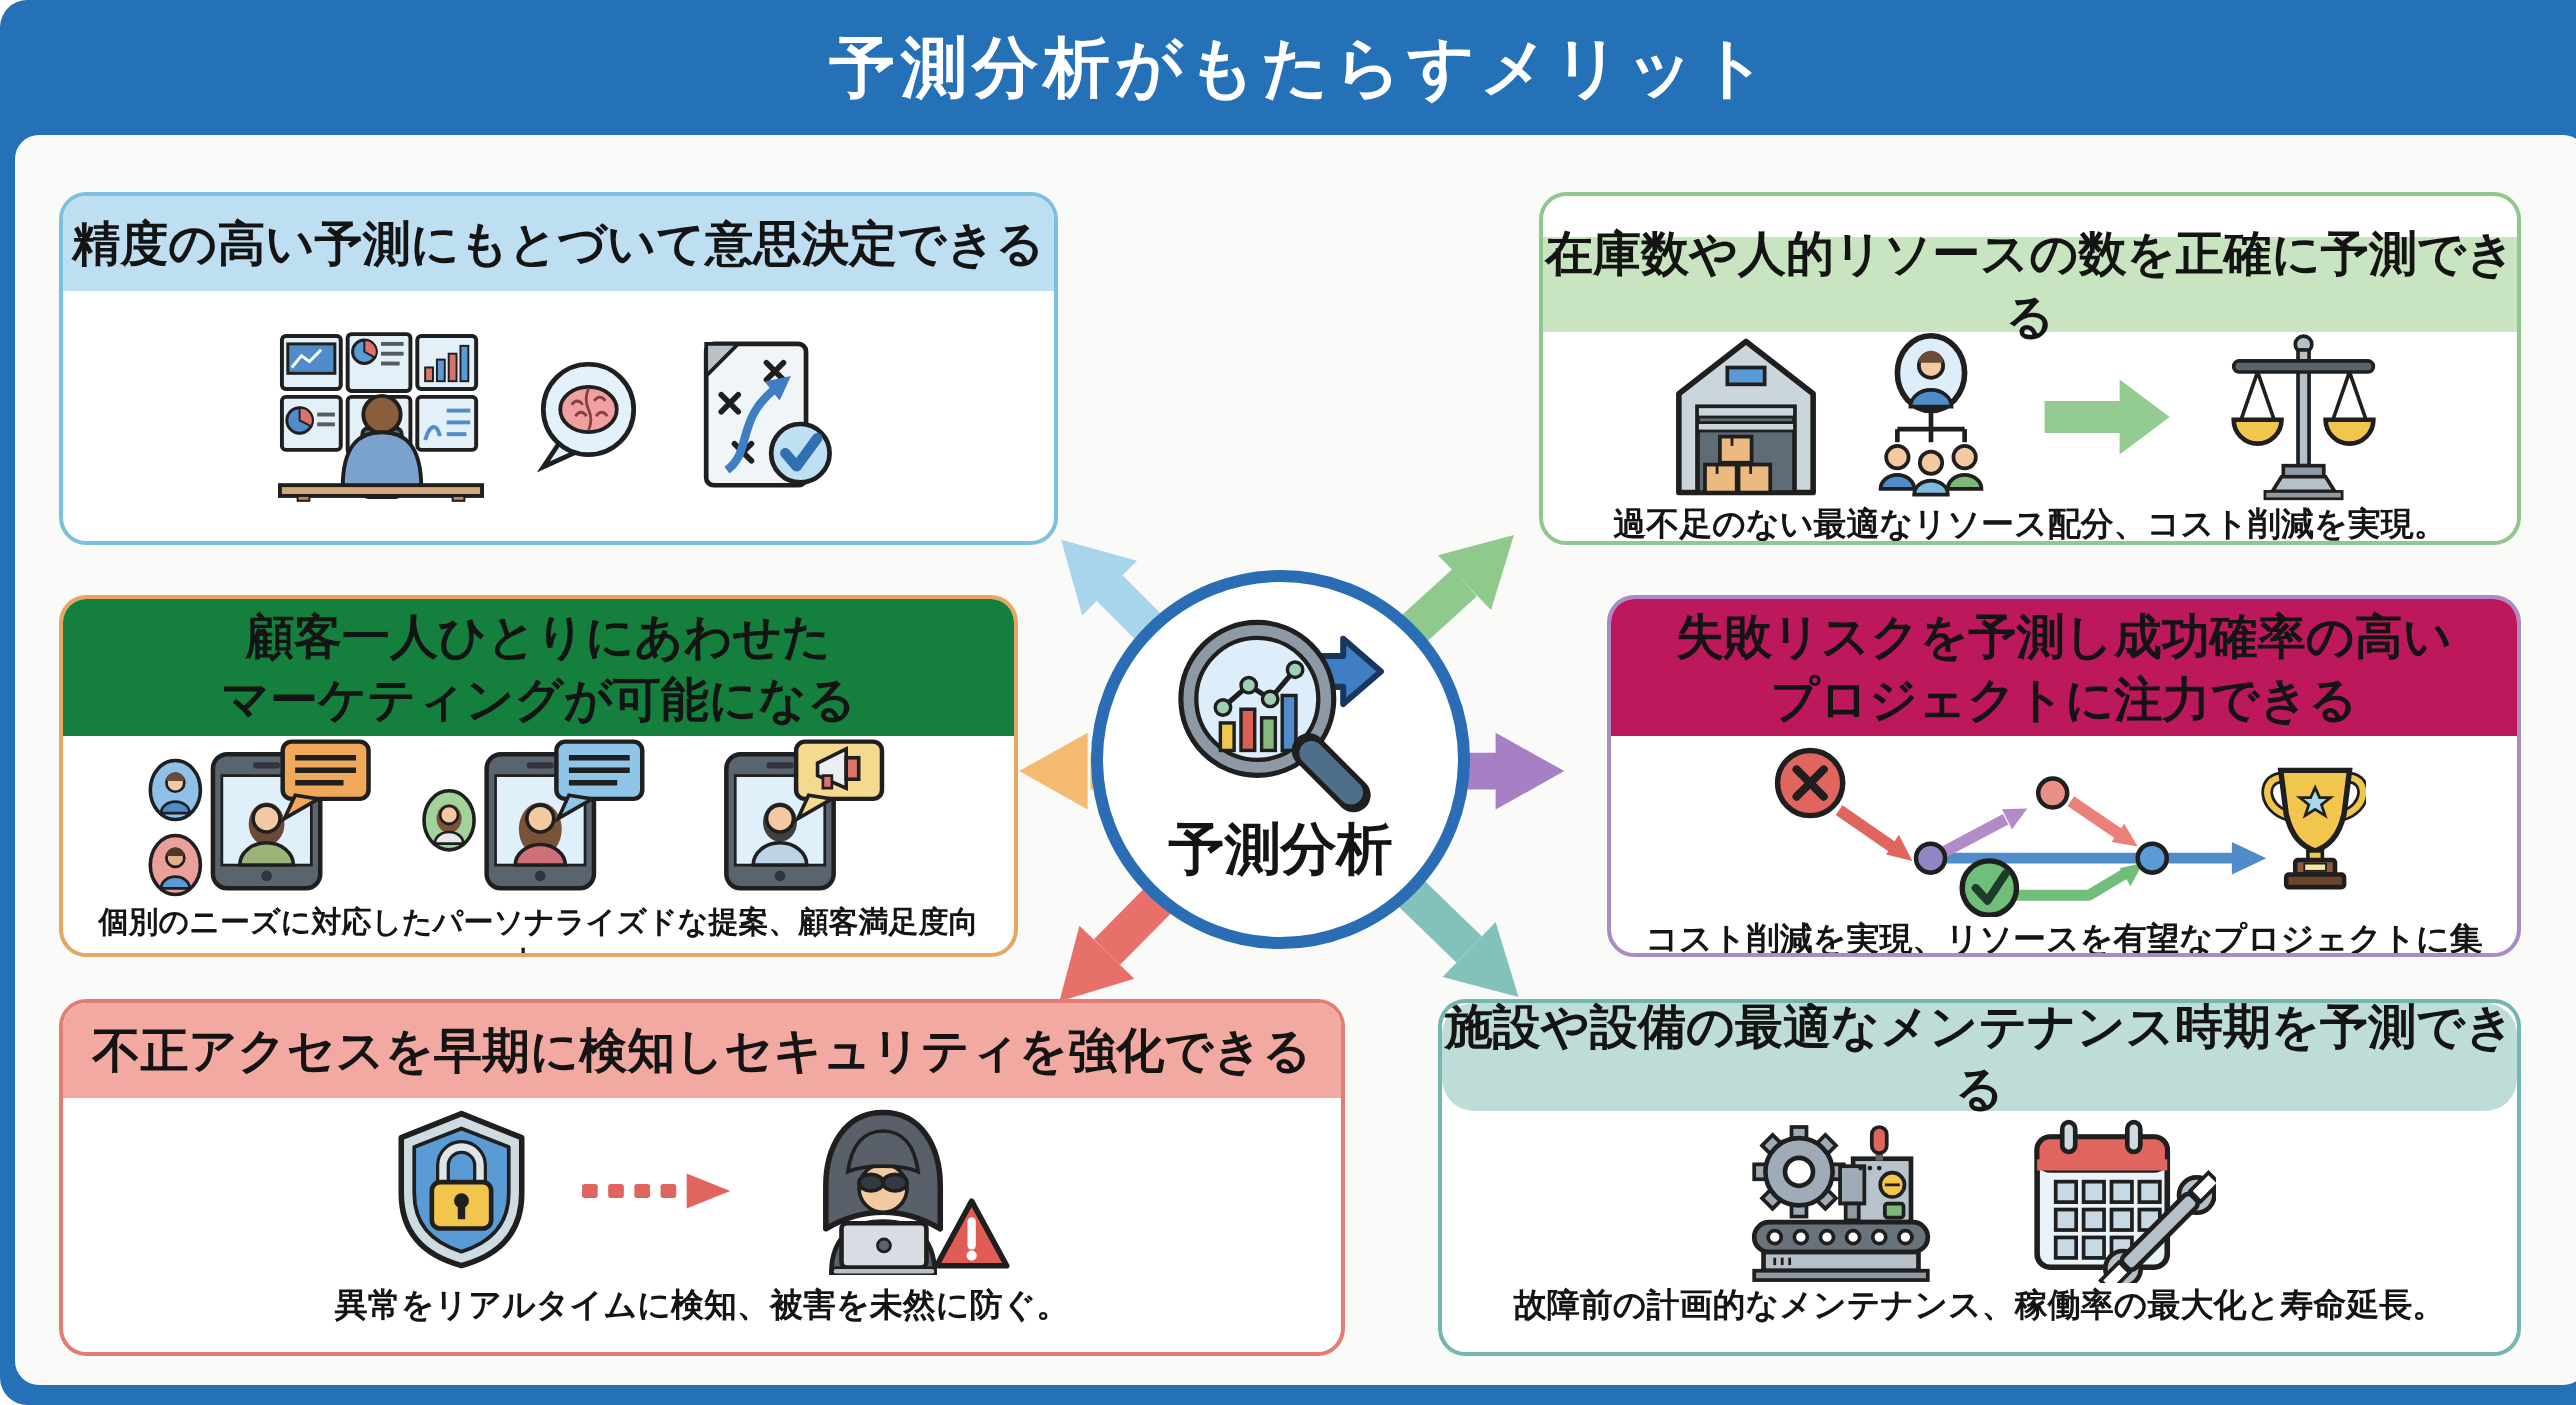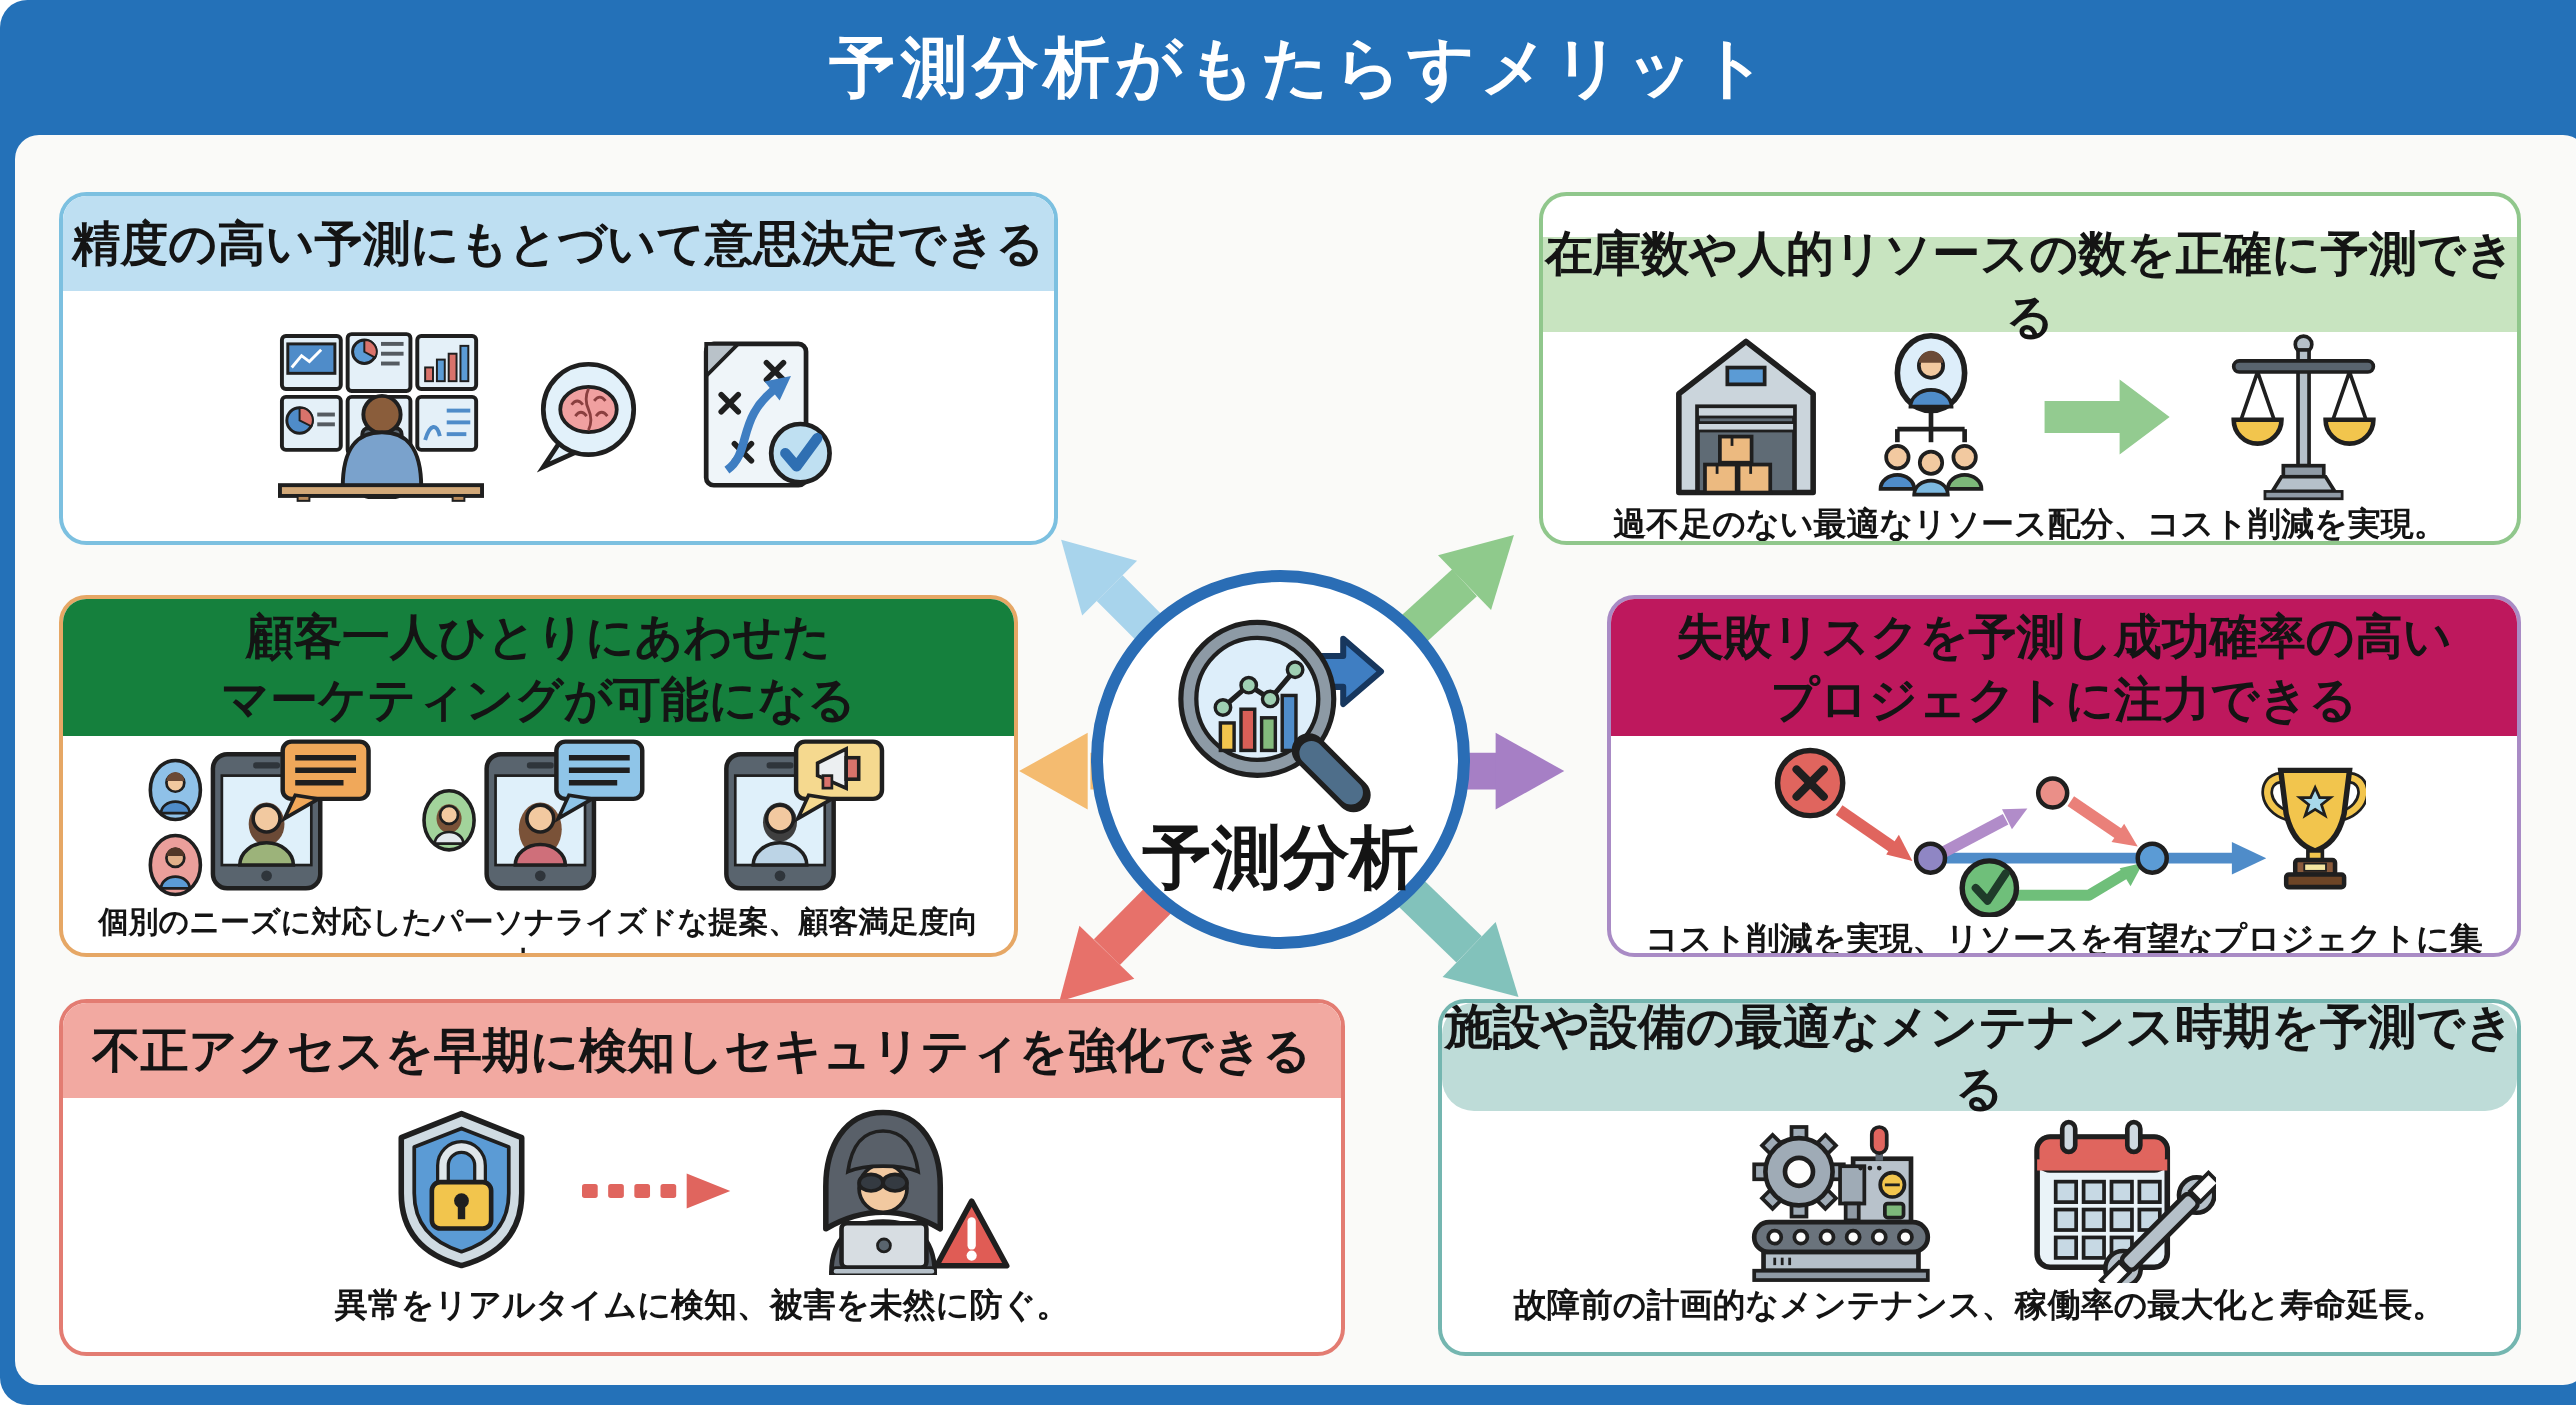--- a/index.html
+++ b/index.html
@@ -34,21 +34,21 @@
   .card-project .card-header{background:#be185d;min-height:137px;}
   .card-security{left:59px;top:999px;width:1286px;height:357px;border-color:#e37c72;}
   .card-security .card-header{background:#f2a9a1;min-height:95px;}
   .card-maintenance{left:1438px;top:999px;width:1083px;height:357px;border-color:#74b6b0;}
   .card-maintenance .card-header{background:#bedcd8;min-height:95px;border-radius:32px;}
   .icon-gap{display:flex;align-items:center;justify-content:center;}
   
   .hub{position:absolute;left:1091px;top:570px;width:379px;height:379px;border-radius:50%;
     background:#ffffff;border:12.8px solid #2a6db5;box-sizing:border-box;z-index:4;
     display:flex;flex-direction:column;align-items:center;}
-  .hub-label{font-size:69px;font-weight:bold;color:#141414;margin-top:-1.8px;}
+  .hub-label{font-size:56px;font-weight:bold;color:#141414;margin-top:-1.8px;}
 </style>
 </head>
 <body>
 
 <div class="canvas">
 
   <div class="titlebar">
     <h1 class="page-title">予測分析がもたらすメリット</h1>
   </div>
 

